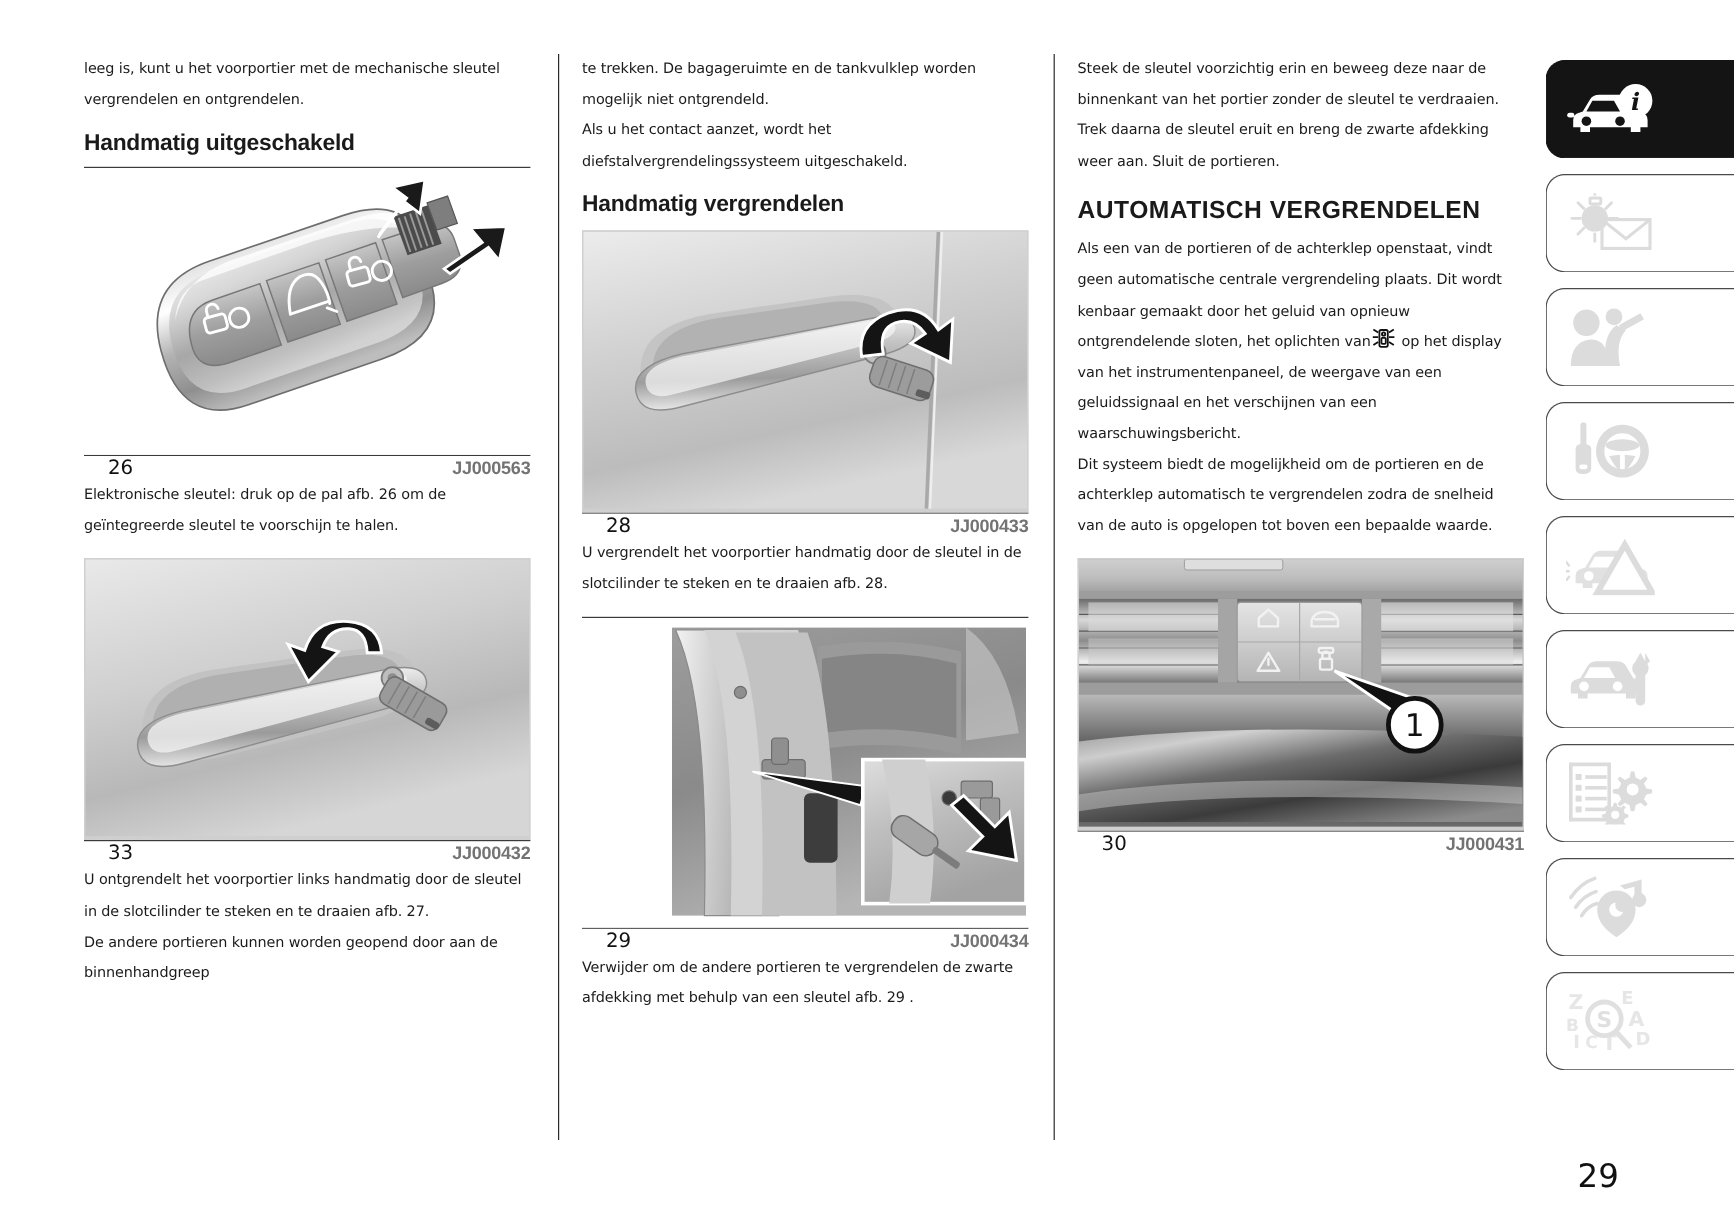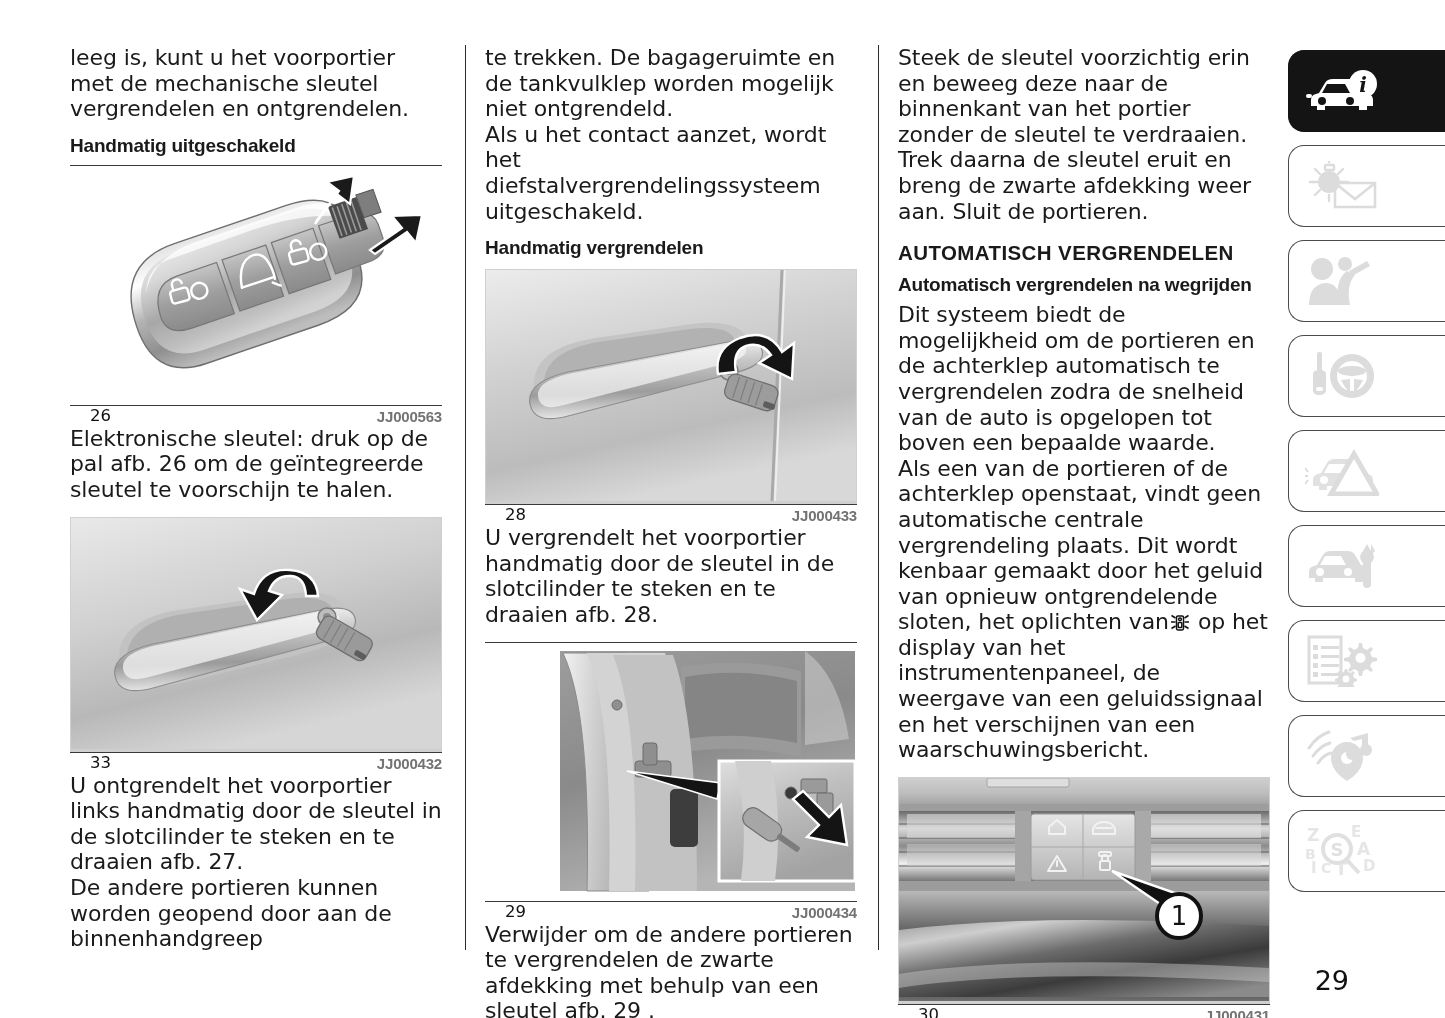--- a/index.html
+++ b/index.html
@@ -17,21 +17,21 @@
   .col{position:absolute;top:45px;width:372px;}
   .col1{left:70px;}
   .col2{left:485px;}
   .col3{left:898px;width:372px;}
 
   .divider{position:absolute;top:45px;width:1px;height:905px;background:#2b2b2b;}
   .div1{left:465px;}
   .div2{left:878px;}
 
   
-  p{margin:0;font-size:22px;line-height:25.6px;letter-spacing:-0.1px;}
+  p{margin:0;font-size:12px;line-height:25.6px;letter-spacing:-0.1px;}
   p.body{font-family:"DejaVu Sans", sans-serif;}
   .h2{
     font-family:"Liberation Sans", sans-serif;
     font-weight:bold;font-size:19px;line-height:26px;
     letter-spacing:-0.2px;
     margin:11px 0 4px 0;
   }
   .h1{
     font-family:"Liberation Sans", sans-serif;
     font-weight:bold;font-size:20.5px;line-height:27px;
@@ -368,38 +368,37 @@
 
     <p class="body">Verwijder om de andere portieren te vergrendelen de zwarte afdekking met behulp van een sleutel afb. 29 .</p>
   </div>
 
   <div class="col col3">
 
     <p class="body">Steek de sleutel voorzichtig erin en beweeg deze naar de binnenkant van het portier zonder de sleutel te verdraaien.</p>
     <p class="body">Trek daarna de sleutel eruit en breng de zwarte afdekking weer aan. Sluit de portieren.</p>
 
     <div class="h1">AUTOMATISCH VERGRENDELEN</div>
-    <div class="h2" style="margin-top:2px;">Automatisch vergrendelen na wegrijden</div>
-
-    <p class="body">Dit systeem biedt de mogelijkheid om de portieren en de achterklep automatisch te vergrendelen zodra de snelheid van de auto is opgelopen tot boven een bepaalde waarde.</p>
 
     <p class="body"><span>Als een van de portieren of de achterklep openstaat, vindt geen automatische centrale vergrendeling plaats. Dit wordt kenbaar gemaakt door het geluid van opnieuw ontgrendelende sloten, het oplichten van</span><span class="inline-glyph"><svg width="22" height="20" viewBox="0 0 22 20">
             <g fill="none" stroke="#111" stroke-width="1.5">
               <rect x="7.5" y="3" width="7" height="14" rx="1.4"></rect>
               <rect x="9.2" y="9.5" width="3.6" height="5" rx="0.8"></rect>
               <circle cx="11" cy="6.3" r="1.4"></circle>
               <path d="M6.5 5 L2.5 2.5"></path>
               <path d="M6.5 9 L2 9"></path>
               <path d="M6.5 13 L2.5 15.5"></path>
               <path d="M15.5 5 L19.5 2.5"></path>
               <path d="M15.5 9 L20 9"></path>
               <path d="M15.5 13 L19.5 15.5"></path>
             </g>
           </svg></span> <span>op het display van het instrumentenpaneel, de weergave van een geluidssignaal en het verschijnen van een waarschuwingsbericht.</span></p>
 
+    <p class="body">Dit systeem biedt de mogelijkheid om de portieren en de achterklep automatisch te vergrendelen zodra de snelheid van de auto is opgelopen tot boven een bepaalde waarde.</p>
+
     <div class="fig" style="margin-top:14px;">
       <div class="figimg" style="height:225px;border:1px solid #d0d0d0;">
         <svg width="370" height="223" viewBox="0 0 370 223">
           <defs>
             <linearGradient id="dashTop" x1="0" y1="0" x2="0" y2="1">
               <stop offset="0%" stop-color="#cfcfcf"></stop>
               <stop offset="60%" stop-color="#bdbdbd"></stop>
               <stop offset="100%" stop-color="#a5a5a5"></stop>
             </linearGradient>
             <linearGradient id="ventG" x1="0" y1="0" x2="0" y2="1">

